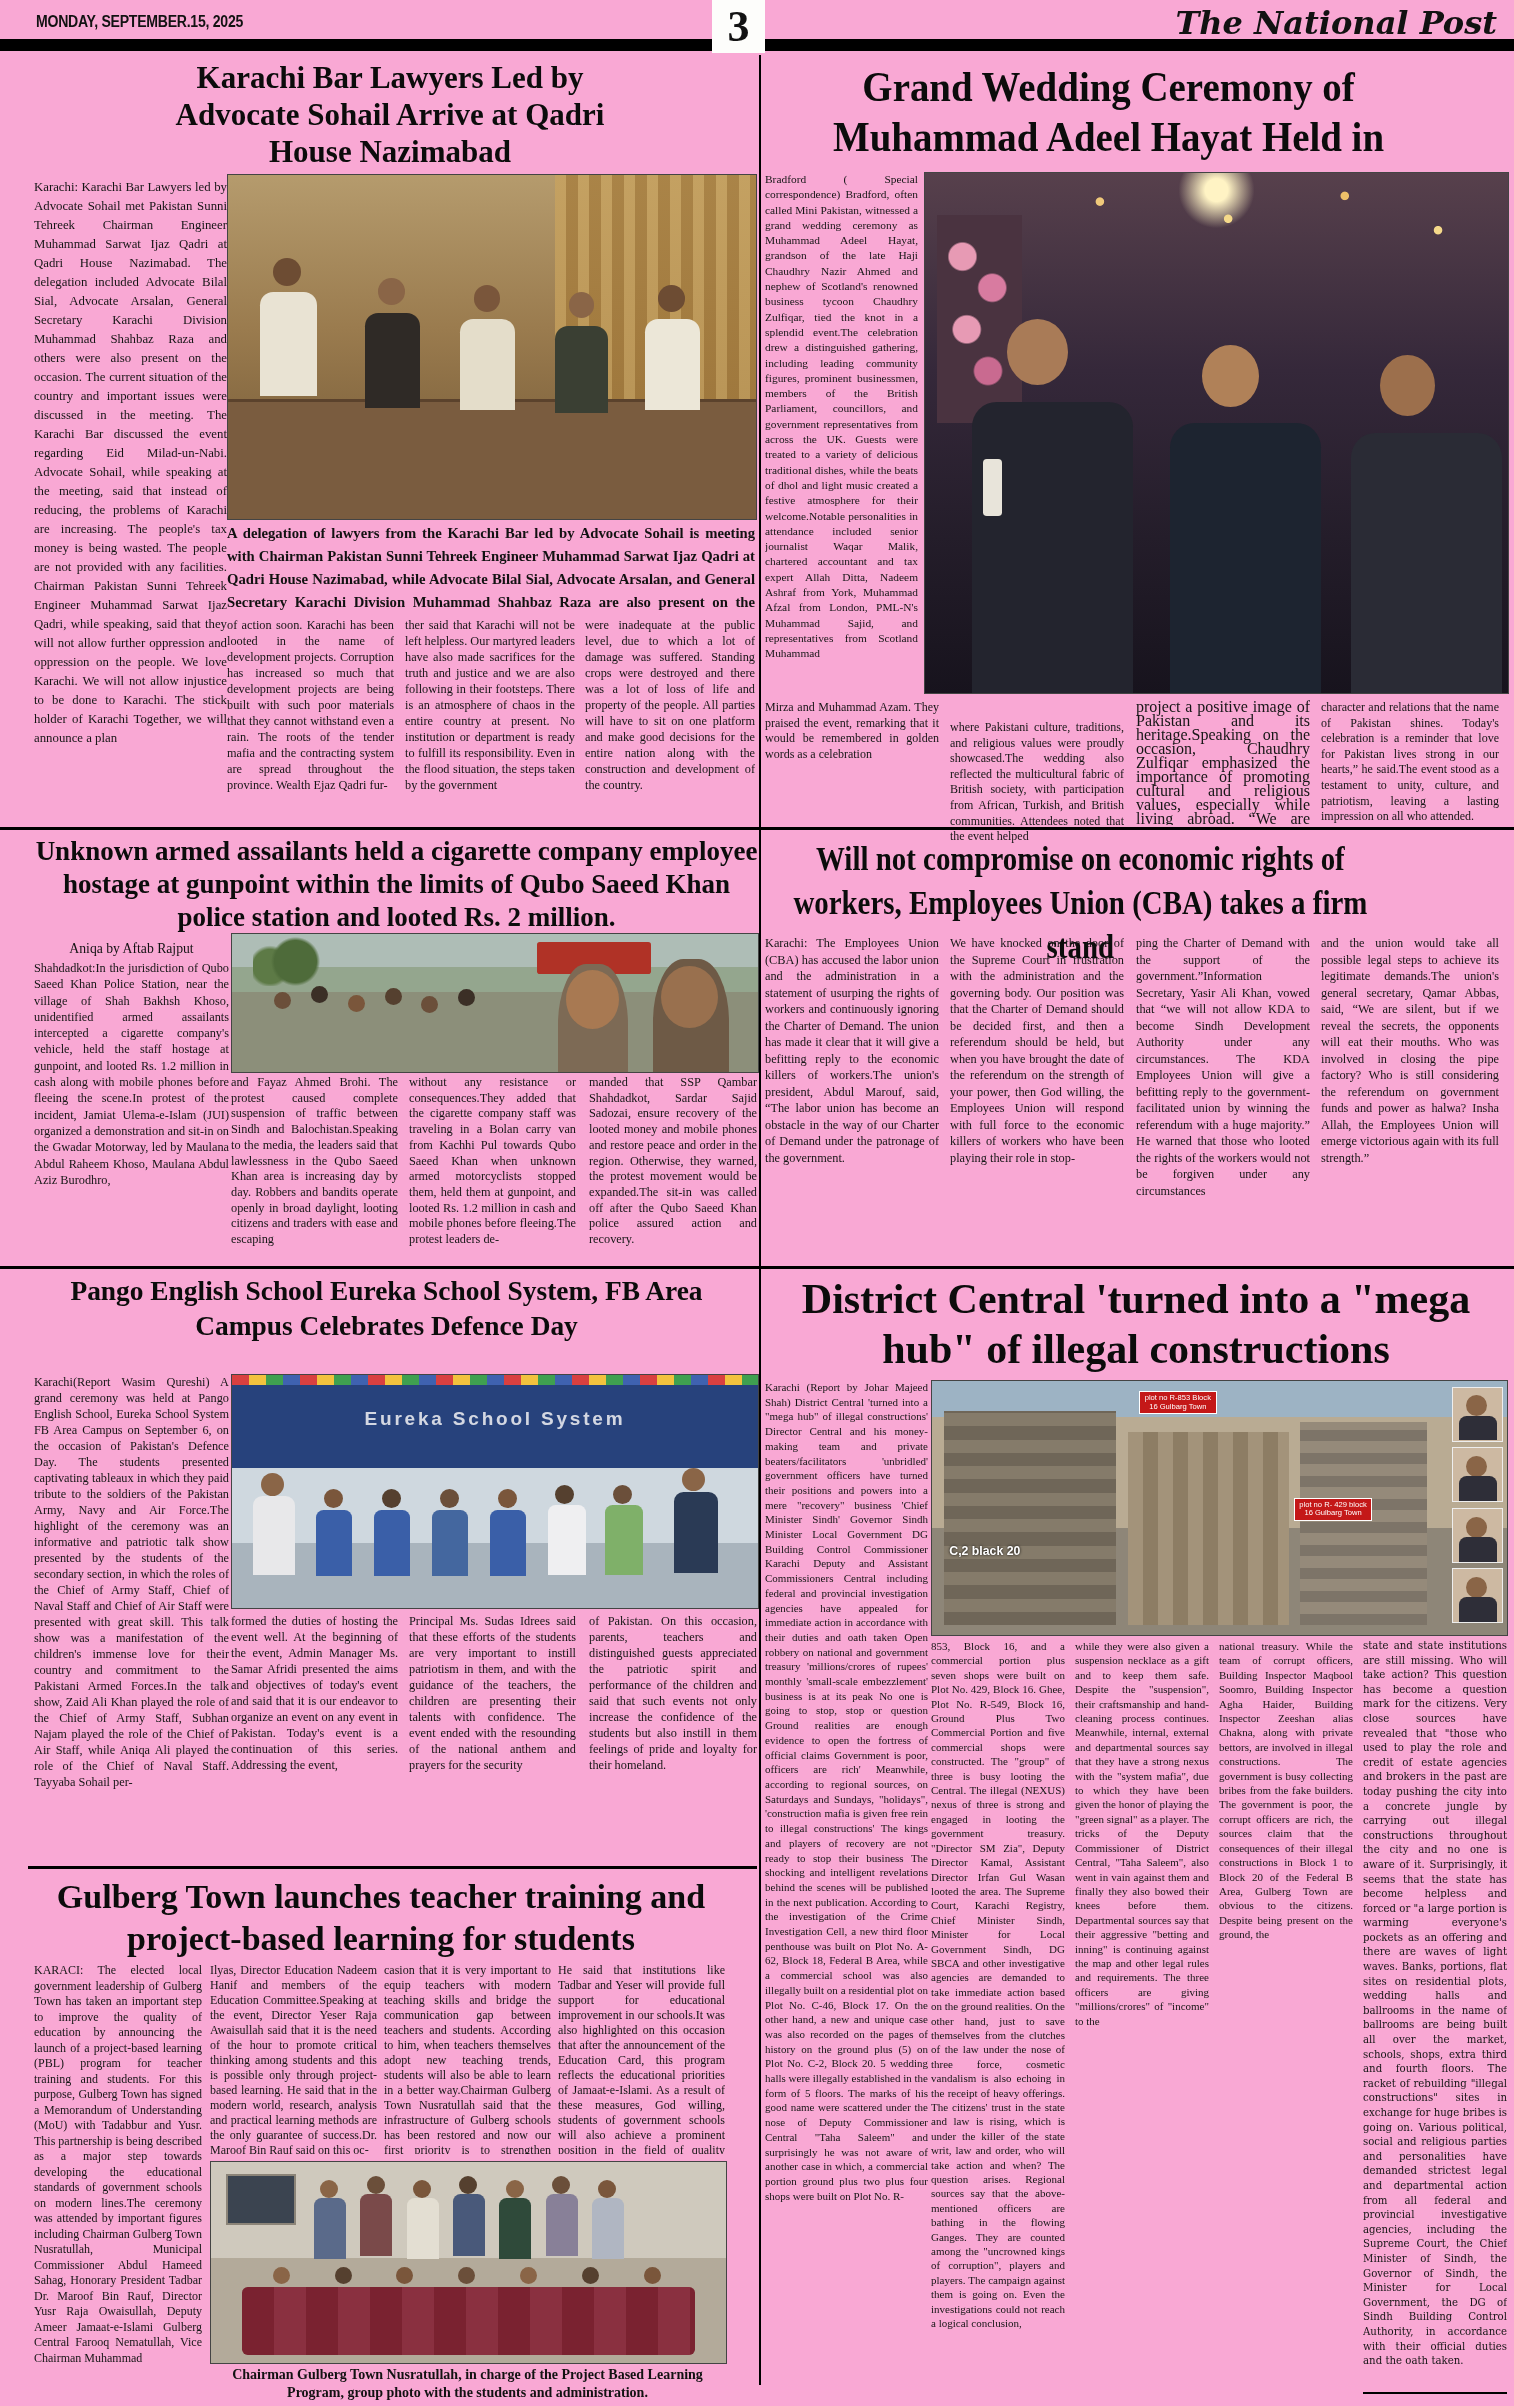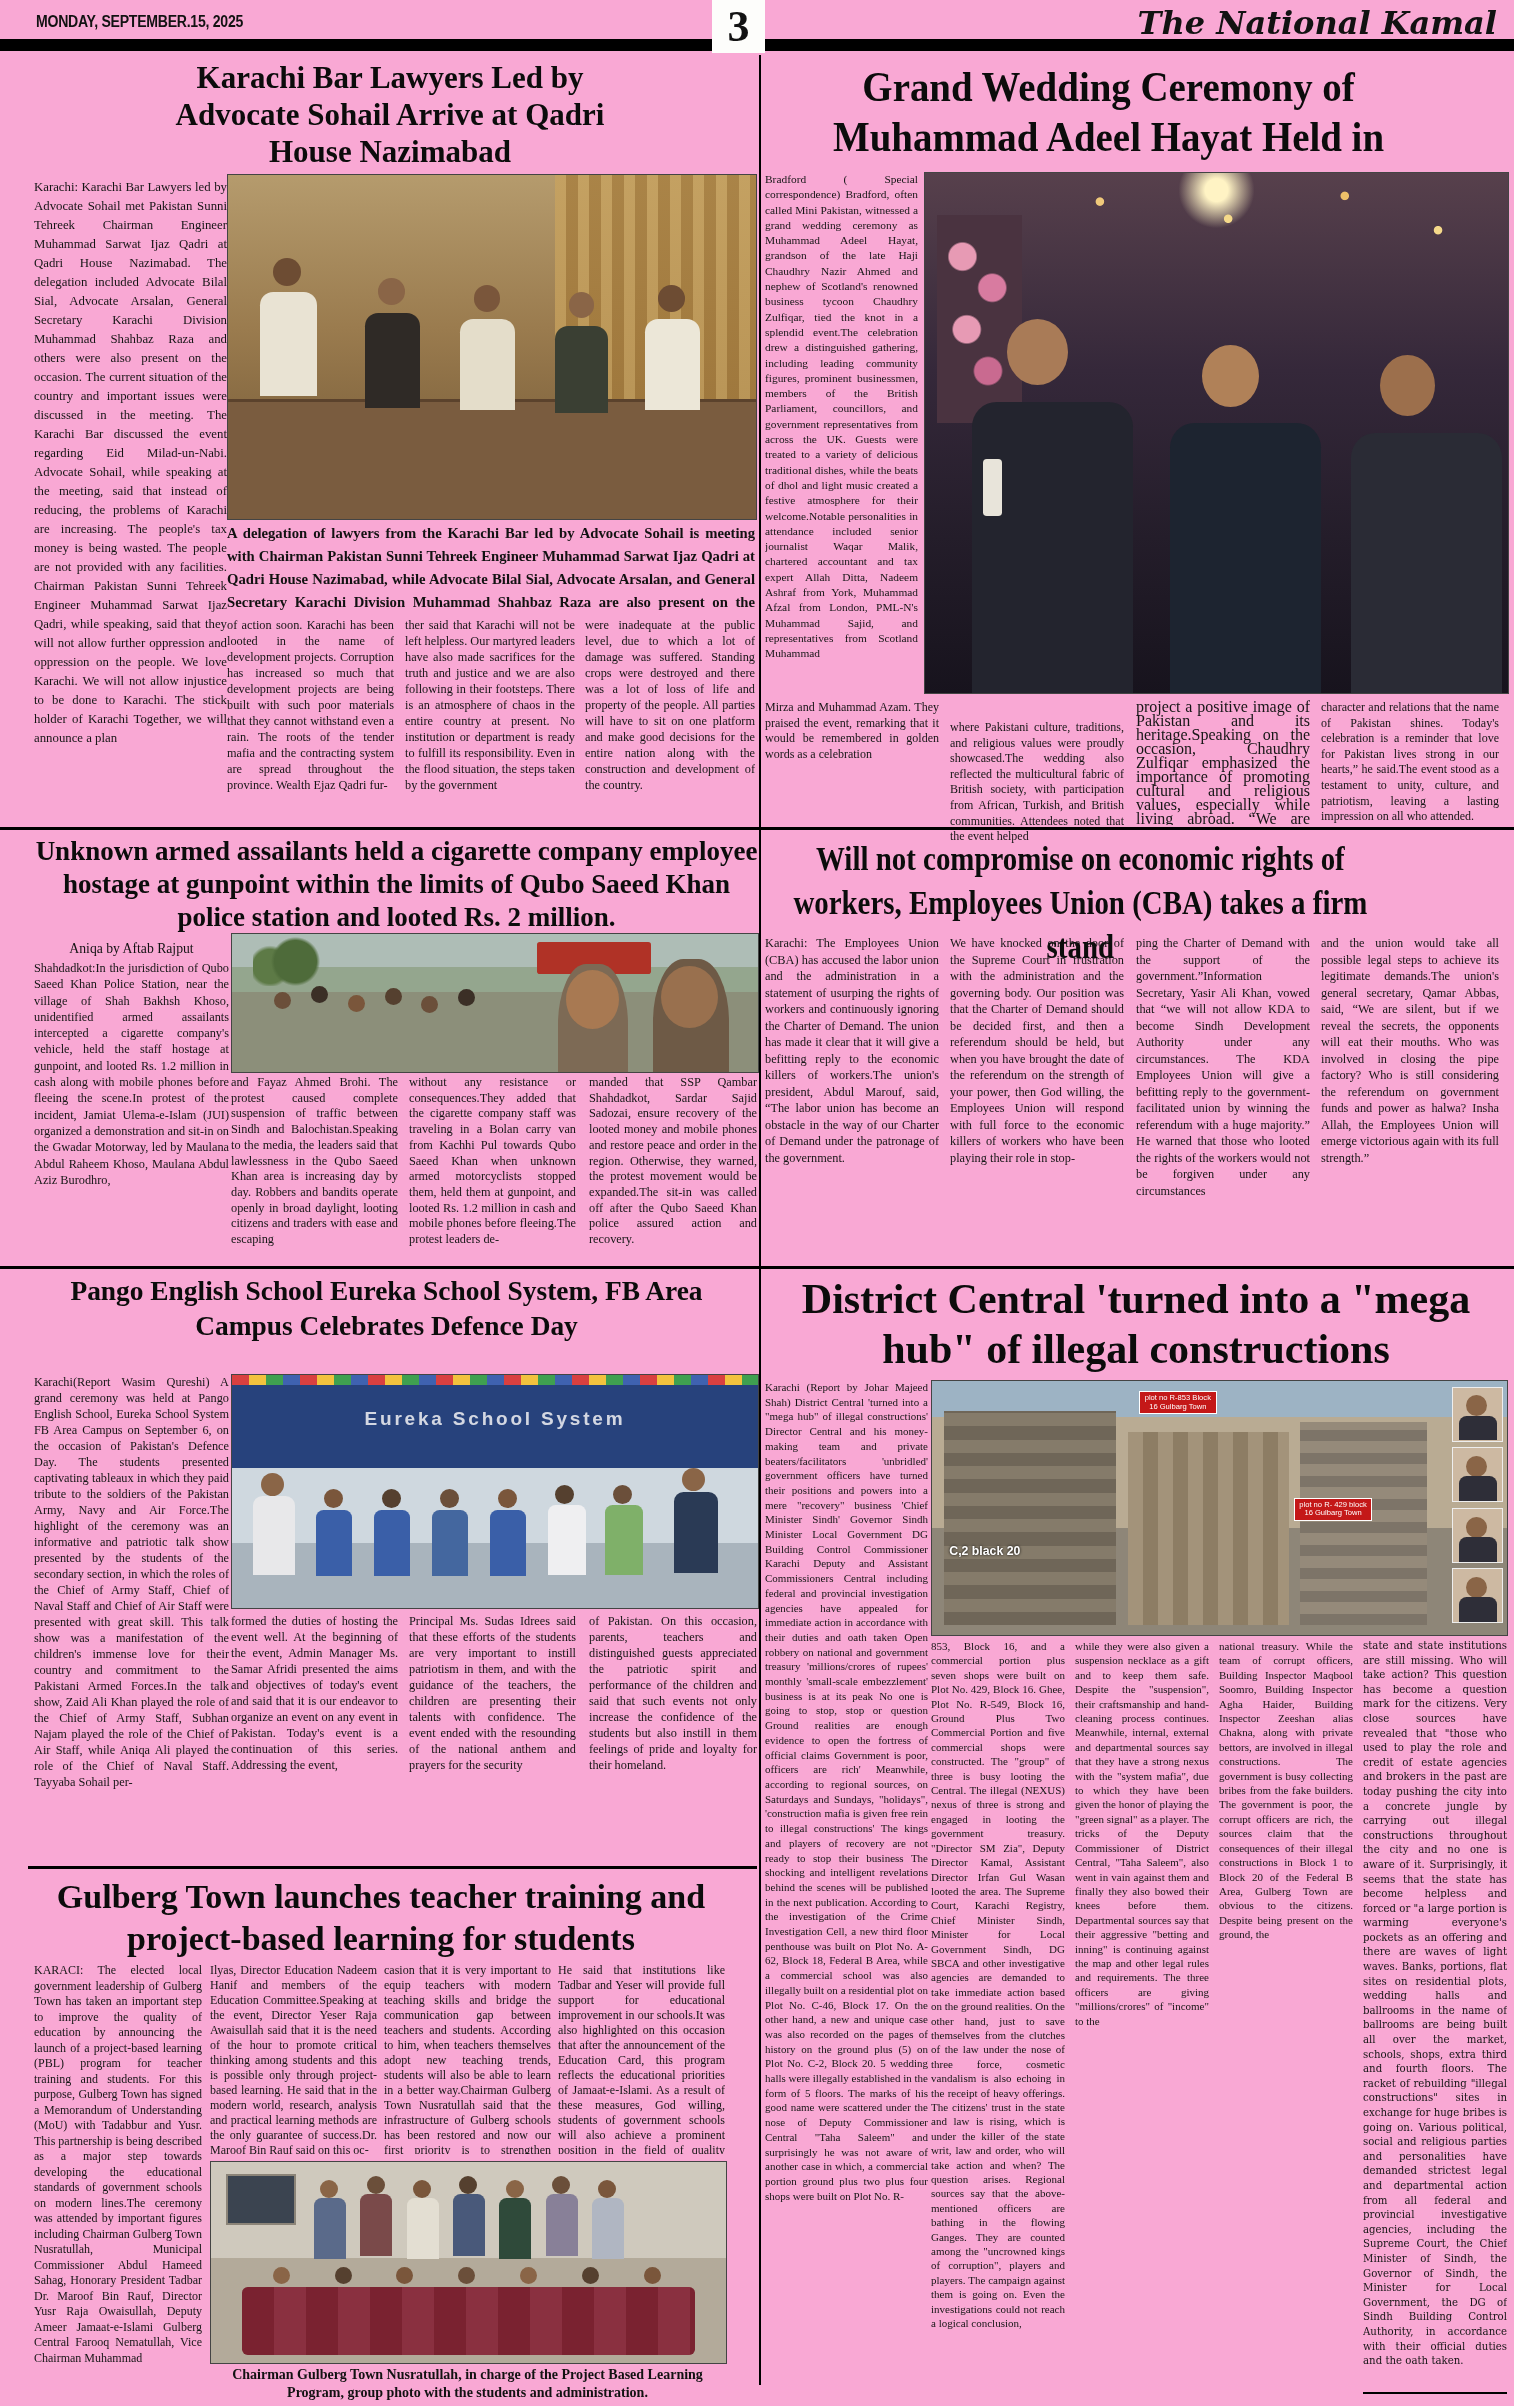--- a/index.html
+++ b/index.html
@@ -22,21 +22,21 @@
   .portrait .suit{position:absolute;left:5.7px;top:28px;width:38px;height:24.6px;background:#2e2e38;border-radius:7.6px 7.6px 0 0;}
 </style>
 </head>
 <body>
 
 <div class="page">
 
   <div class="abs" style="left:36px;top:13.2px;font-family:'Liberation Sans',sans-serif;font-weight:bold;font-size:16px;letter-spacing:-0.3px;transform:scaleX(.88);transform-origin:0 50%;">MONDAY, SEPTEMBER.15, 2025</div>
   <div class="abs rule" style="left:0;top:39px;width:1514px;height:12.3px;"></div>
   <div class="abs" style="left:712px;top:0;width:53px;height:53px;background:#fdfdfb;text-align:center;font-size:44px;font-weight:bold;line-height:53px;">3</div>
-  <div class="abs" style="left:1126px;top:3.8px;width:371px;text-align:right;font-family:'DejaVu Serif',serif;font-style:italic;font-weight:bold;font-size:32px;">The National Kamal</div>
+  <div class="abs" style="left:1126px;top:3.8px;width:371px;text-align:right;font-family:'DejaVu Serif',serif;font-style:italic;font-weight:bold;font-size:32px;">The National Post</div>
   <div class="abs rule" style="left:759px;top:55px;width:1.9px;height:2330px;"></div>
 
   <section>
     <div class="abs hl" style="left:132px;top:59px;width:516px;font-size:31px;line-height:37px;">Karachi Bar Lawyers Led by Advocate Sohail Arrive at Qadri House Nazimabad</div>
     <div class="abs bt" style="left:34px;top:178px;width:193px;height:628px;font-size:12.8px;line-height:19px;">Karachi: Karachi Bar Lawyers led by Advocate Sohail met Pakistan Sunni Tehreek Chairman Engineer Muhammad Sarwat Ijaz Qadri at Qadri House Nazimabad. The delegation included Advocate Bilal Sial, Advocate Arsalan, General Secretary Karachi Division Muhammad Shahbaz Raza and others were also present on the occasion. The current situation of the country and important issues were discussed in the meeting. The Karachi Bar discussed the event regarding Eid Milad-un-Nabi. Advocate Sohail, while speaking at the meeting, said that instead of reducing, the problems of Karachi are increasing. The people's tax money is being wasted. The people are not provided with any facilities. Chairman Pakistan Sunni Tehreek Engineer Muhammad Sarwat Ijaz Qadri, while speaking, said that they will not allow further oppression and oppression on the people. We love Karachi. We will not allow injustice to be done to Karachi. The stick holder of Karachi Together, we will announce a plan</div>
     <div class="abs photo" style="left:227px;top:174px;width:528px;height:344px;background:linear-gradient(180deg,#b59b6d 0%,#9a7b4e 45%,#6e5433 100%);">
       <div class="fig" style="right:0;top:0;width:38%;height:100%;background:repeating-linear-gradient(90deg,#c9a35e 0 11.4px,#a67c3b 11.4px 23px);opacity:.75;"></div>
       <div class="fig" style="left:0;bottom:0;width:100%;height:34%;background:#7a5c3f;border-top:3.8px solid #5b422c;"></div>
       <div class="fig" style="left:6%;top:34%;width:57px;height:104px;background:#e9e3d3;border-radius:13.2px 13.2px 0 0;"></div>
       <div class="head" style="left:8.5%;top:24%;width:28px;height:28px;background:#6d4c33;"></div>

